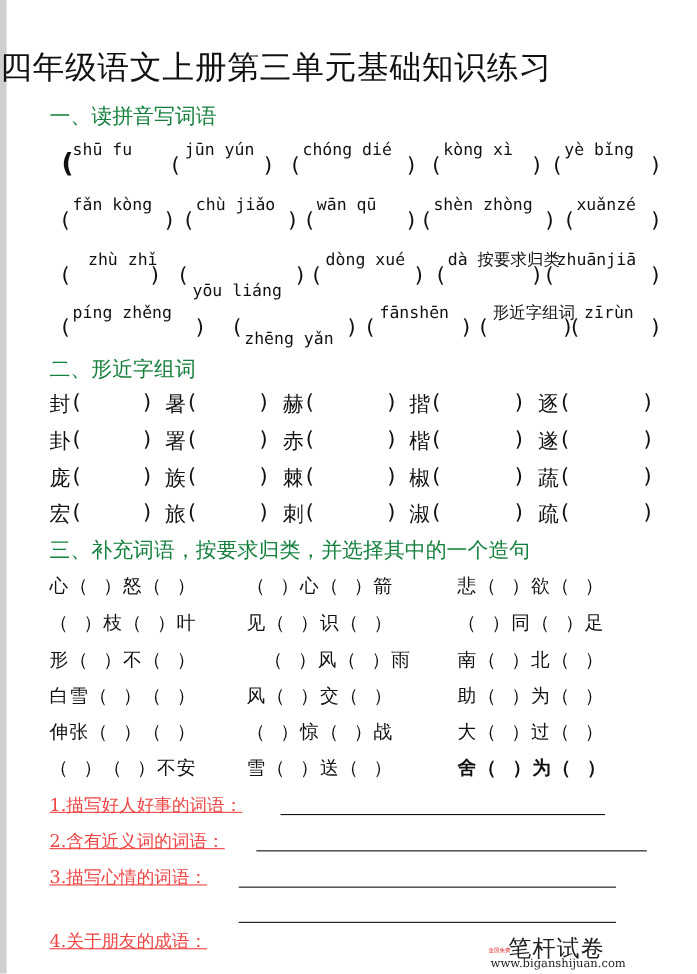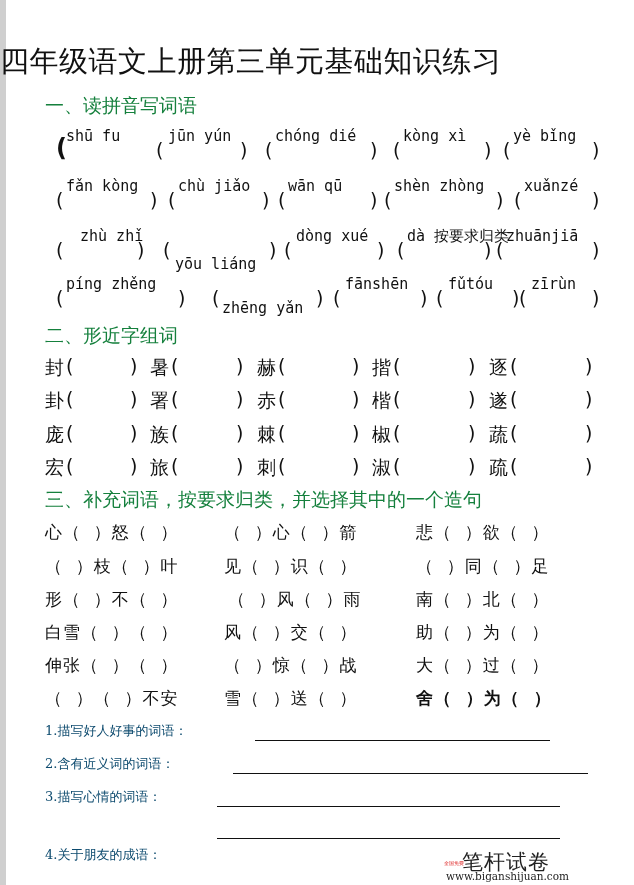--- a/index.html
+++ b/index.html
@@ -20,21 +20,21 @@
   .py {
     position: absolute; font-family: "DejaVu Sans Mono", "Liberation Mono", monospace;
     font-size: 15px; color: #111; white-space: pre;
   }
   .paren {
     position: absolute; font-family: "DejaVu Sans", sans-serif; font-size: 19px; color: #111;
   }
   .paren.big { font-size: 24px; font-weight: bold; }
   .cj { position: absolute; font-size: 19px; color: #111; white-space: pre; }
   .fill { position: absolute; font-size: 17px; color: #111; white-space: pre; letter-spacing: 1px; }
-  .q-label { position: absolute; font-size: 13px; color: #0c4a6e; white-space: pre; font-family: "DejaVu Serif", serif; }
+  .q-label { position: absolute; font-size: 16px; color: #ef4444; white-space: pre; font-family: "DejaVu Serif", serif; text-decoration: underline; }
   .q-line { position: absolute; border-bottom: 1.3px solid #111; height: 0; }
   .brand { position: absolute; left: 462px; top: 848px; font-size: 21px; color: #222; letter-spacing: 1px; }
   .brand-small { position: absolute; left: 444px; top: 860px; font-size: 5px; color: #d22; }
   .brand-url { position: absolute; left: 446px; top: 870px; font-size: 10.5px; color: #222; font-family: "DejaVu Serif", serif; }
 </style>
 </head>
 <body>
 
 <div class="left-bar"></div>
 
@@ -89,21 +89,21 @@
     <div class="paren" style="left: 592px; top: 239px;">)</div>
     <div class="py" style="left: 66px; top: 275px;">píng zhěng</div>
     <div class="paren" style="left: 56px; top: 287px;">(</div>
     <div class="paren" style="left: 178px; top: 287px;">)</div>
     <div class="py" style="left: 222px; top: 275px; margin-top: 24px;">zhēng yǎn</div>
     <div class="paren" style="left: 212px; top: 287px;">(</div>
     <div class="paren" style="left: 316px; top: 287px;">)</div>
     <div class="py" style="left: 345px; top: 275px;">fānshēn</div>
     <div class="paren" style="left: 333px; top: 287px;">(</div>
     <div class="paren" style="left: 420px; top: 287px;">)</div>
-    <div class="py" style="left: 448px; top: 275px;">fǔtóu</div>
+    <div class="py" style="left: 448px; top: 275px;">形近字组词</div>
     <div class="paren" style="left: 436px; top: 287px;">(</div>
     <div class="paren" style="left: 512px; top: 287px;">)</div>
     <div class="py" style="left: 531px; top: 275px;">zīrùn</div>
     <div class="paren" style="left: 519px; top: 287px;">(</div>
     <div class="paren" style="left: 592px; top: 287px;">)</div>
   </div>
 
 <div class="section-head" style="top:323px">二、形近字组词</div>
 <div id="s2">
     <div class="cj" style="left: 45px; top: 355px;">封</div>
@@ -170,21 +170,21 @@
 
 <div class="section-head" style="top:487px">三、补充词语，按要求归类，并选择其中的一个造句</div>
 <div id="s3">
     <div class="fill" style="left: 45px; top: 521px;">心（  ）怒（  ）</div>
     <div class="fill" style="left: 224px; top: 521px;">（  ）心（  ）箭</div>
     <div class="fill" style="left: 416px; top: 521px;">悲（  ）欲（  ）</div>
     <div class="fill" style="left: 45px; top: 555px;">（  ）枝（  ）叶</div>
     <div class="fill" style="left: 224px; top: 555px;">见（  ）识（  ）</div>
     <div class="fill" style="left: 416px; top: 555px;">（  ）同（  ）足</div>
     <div class="fill" style="left: 45px; top: 588px;">形（  ）不（  ）</div>
-    <div class="fill" style="left: 228px; top: 588px;">（  ）风（  ）雨</div>
+    <div class="fill" style="left: 240px; top: 588px;">（  ）风（  ）雨</div>
     <div class="fill" style="left: 416px; top: 588px;">南（  ）北（  ）</div>
     <div class="fill" style="left: 45px; top: 621px;">白雪（  ）（  ）</div>
     <div class="fill" style="left: 224px; top: 621px;">风（  ）交（  ）</div>
     <div class="fill" style="left: 416px; top: 621px;">助（  ）为（  ）</div>
     <div class="fill" style="left: 45px; top: 654px;">伸张（  ）（  ）</div>
     <div class="fill" style="left: 224px; top: 654px;">（  ）惊（  ）战</div>
     <div class="fill" style="left: 416px; top: 654px;">大（  ）过（  ）</div>
     <div class="fill" style="left: 45px; top: 687px;">（  ）（  ）不安</div>
     <div class="fill" style="left: 224px; top: 687px;">雪（  ）送（  ）</div>
     <div class="fill" style="left: 416px; top: 687px; font-weight: bold;">舍（  ）为（  ）</div>

